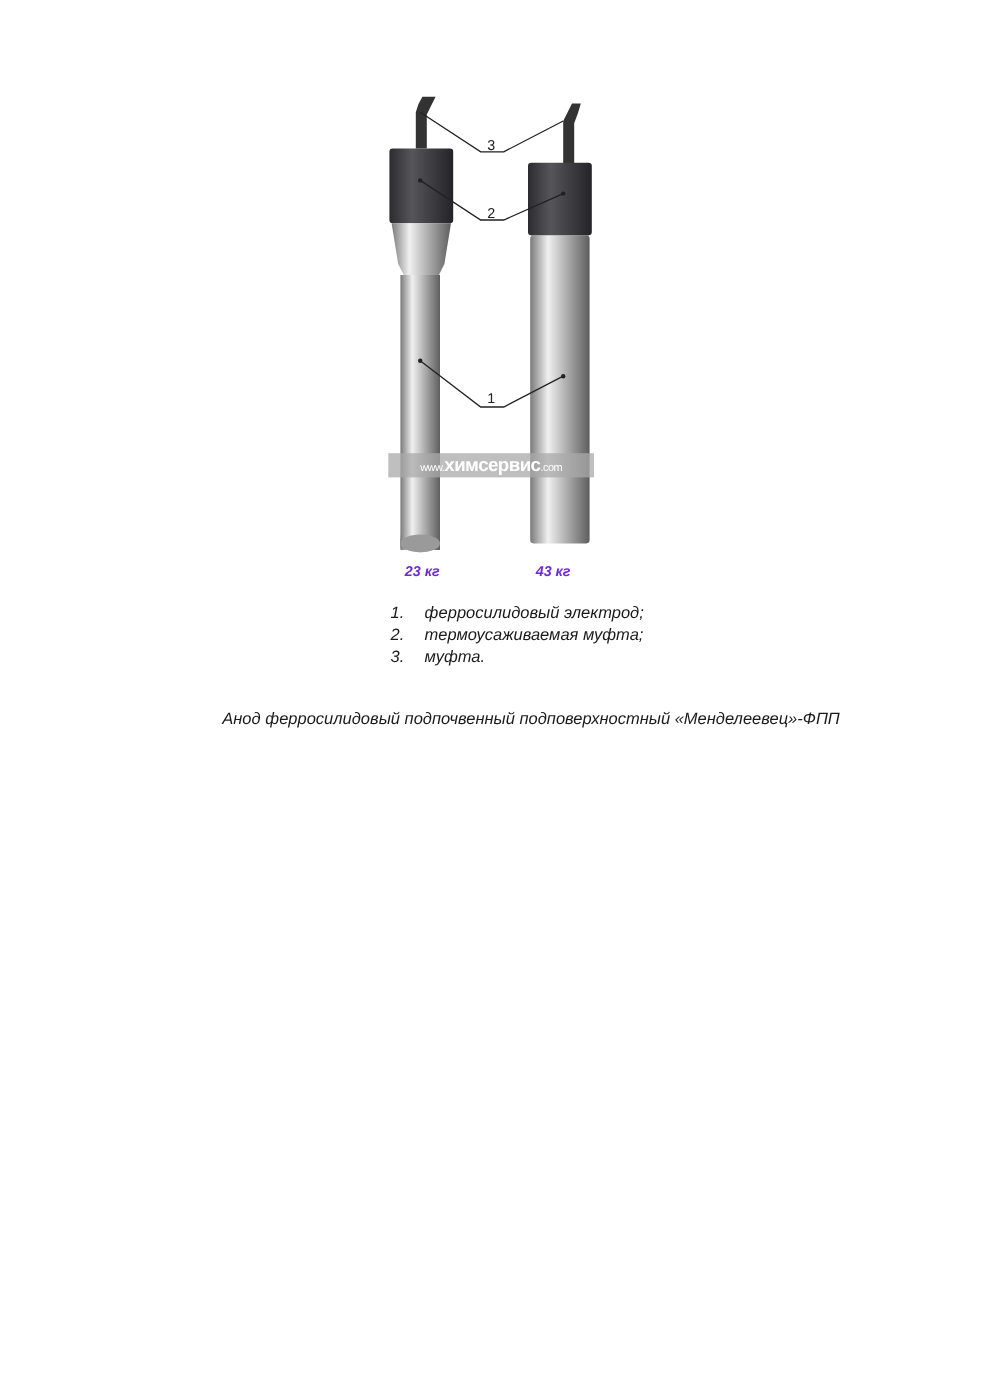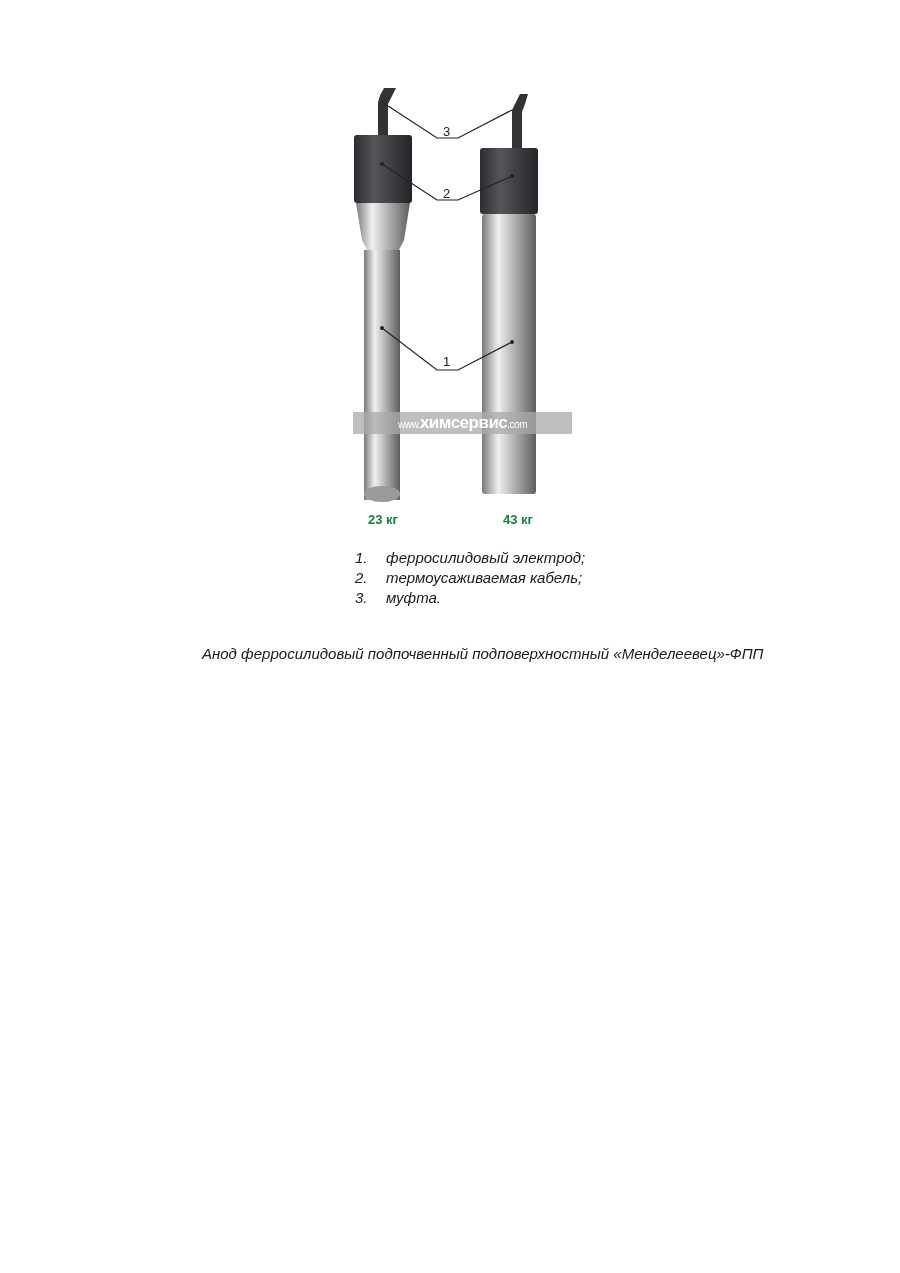--- a/index.html
+++ b/index.html
@@ -1,25 +1,25 @@
 <!DOCTYPE html>
 <html><head>
 <meta charset="utf-8">
 <style>
   html, body { margin: 0; padding: 0; background: #ffffff; }
   body { width: 900px; height: 1273px; position: relative; overflow: hidden;
          font-family: "Liberation Sans", sans-serif; color: #1a1a1a; }
   .figure { position: absolute; left: 340px; top: 80px; width: 220px; height: 460px; }
   .figure svg { position: absolute; left: 0; top: 0; }
-  .weight { position: absolute; font-weight: bold; font-size: 13px; color: #15803d; }
+  .weight { position: absolute; font-style: italic; font-weight: bold; font-size: 13px; color: #6d28d9; }
   .legend { position: absolute; left: 355px; top: 548px; font-style: italic; font-size: 15px; line-height: 20px; }
   .legend-row { display: flex; }
   .legend-num { width: 31px; }
   .caption { position: absolute; left: 202px; top: 645px; font-style: italic; font-size: 15px; white-space: nowrap; }
-  .watermark { position: absolute; left: 13px; top: 332px; width: 219px; height: 22px; background: rgba(170,170,170,0.75);
+  .watermark { position: absolute; left: 13px; top: 332px; width: 187px; height: 22px; background: rgba(170,170,170,0.75);
                color: #fff; font-weight: bold; font-size: 17px; line-height: 22px; text-align: center; letter-spacing: -0.5px; }
   .watermark small { font-size: 10px; font-weight: normal; }
 </style>
 </head>
 <body>
 
 <div class="figure">
   <svg width="220" height="460" viewBox="0 0 220 460">
     <defs>
       <linearGradient id="rod" x1="0" x2="1" y1="0" y2="0">
@@ -62,31 +62,31 @@
         <circle cx="172" cy="262" r="2"></circle>
     </g>
     <text x="103" y="56" font-size="13" fill="#222">3</text>
     <text x="103" y="118" font-size="13" fill="#222">2</text>
     <text x="103" y="286" font-size="13" fill="#222">1</text>
   </svg>
   <div class="watermark">
     <small>www.</small><span>химсервис</span><small>.com</small>
   </div>
   <div class="weight" style="left:28px; top:432px;">23 кг</div>
-  <div class="weight" style="left:163px; top:432px;">43 кг</div>
+  <div class="weight" style="left:147px; top:432px;">43 кг</div>
 </div>
 
 <div class="legend">
   <div class="legend-row">
     <span class="legend-num">1.</span>
       <span>ферросилидовый электрод;</span>
   </div>
   <div class="legend-row">
     <span class="legend-num">2.</span>
-      <span>термоусаживаемая кабель;</span>
+      <span>термоусаживаемая муфта;</span>
   </div>
   <div class="legend-row">
     <span class="legend-num">3.</span>
       <span>муфта.</span>
   </div>
 </div>
 
 <div class="caption">Анод ферросилидовый подпочвенный подповерхностный «Менделеевец»-ФПП</div>
 
 </body></html>

